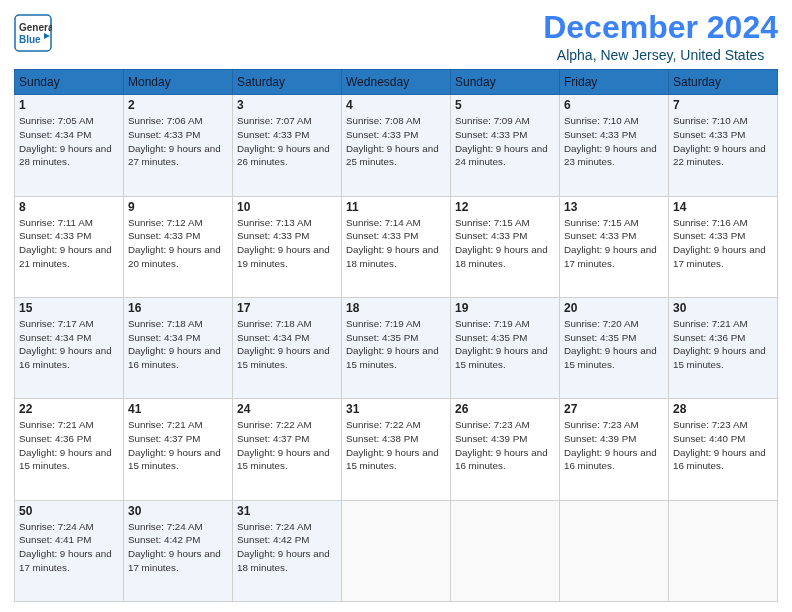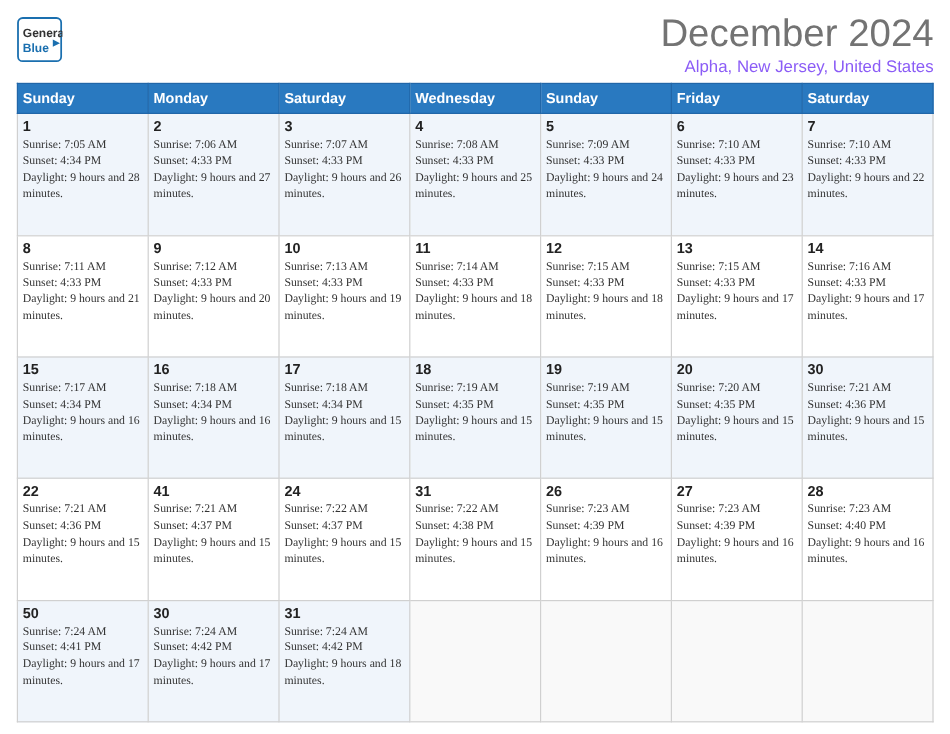--- a/index.html
+++ b/index.html
@@ -26,41 +26,42 @@
     .logo {
       display: flex;
       align-items: center;
       margin-top: 4px;
     }
     .title-block {
       text-align: right;
     }
     .main-title {
       font-size: 32px;
-      font-weight: normal;
-      color: #737373;
+      font-weight: bold;
+      color: #3b82f6;
       line-height: 1.1;
     }
     .subtitle {
       font-size: 14px;
-      color: #8b5cf6;
+      color: #0c4a6e;
       margin-top: 2px;
+      text-align: center;
     }
     .calendar {
       width: 100%;
       border-collapse: collapse;
       flex: 1;
       font-size: 10.5px;
     }
     .calendar th {
       background: #2979c0;
-      color: #ffffff;
+      color: #0f172a;
       padding: 5px 4px;
       font-size: 12px;
-      font-weight: bold;
+      font-weight: normal;
       border: 1px solid #2166a8;
       text-align: left;
     }
     .calendar td {
       border: 1px solid #d0d0d0;
       vertical-align: top;
       padding: 3px 4px;
       background: #fff;
       width: calc(100% / 7);
       height: 80px;
@@ -75,21 +76,20 @@
       font-size: 12px;
       font-weight: bold;
       color: #222;
       display: block;
       margin-bottom: 2px;
     }
     .day-info {
       font-size: 9.8px;
       color: #333;
       line-height: 1.4;
-      font-family: Liberation Serif, serif;
     }
     .empty-cell {
       background: #f9f9f9 !important;
     }
   </style>
 </head>
 <body>
 
 <div class="page">
   <div class="header">

